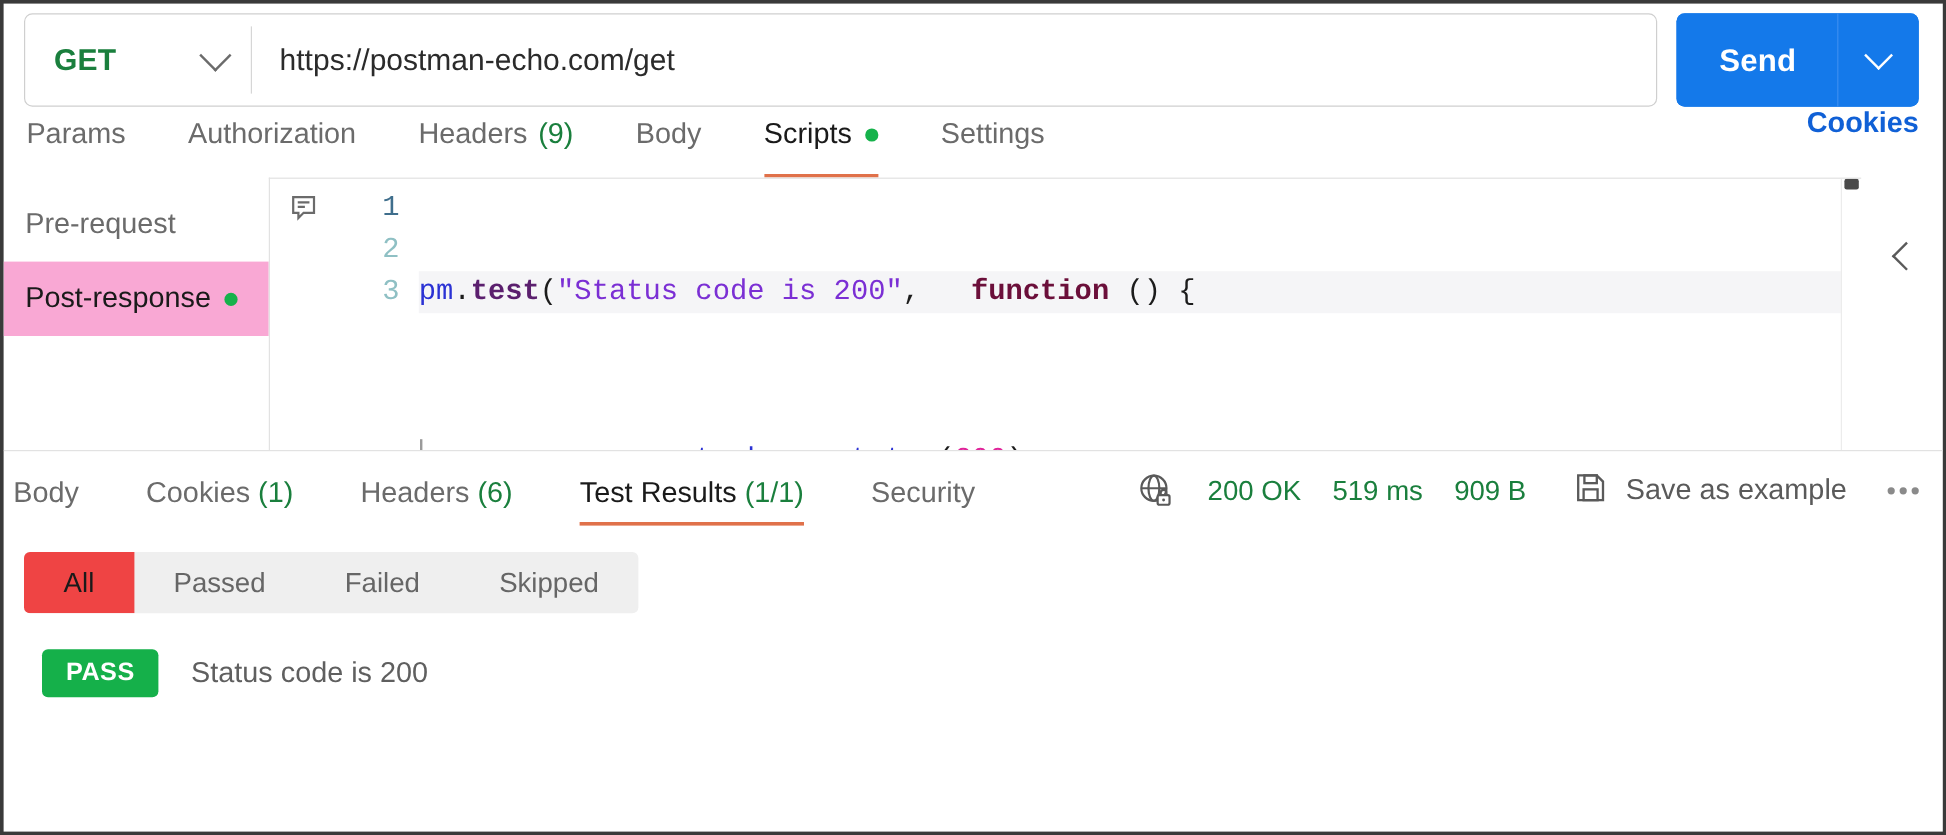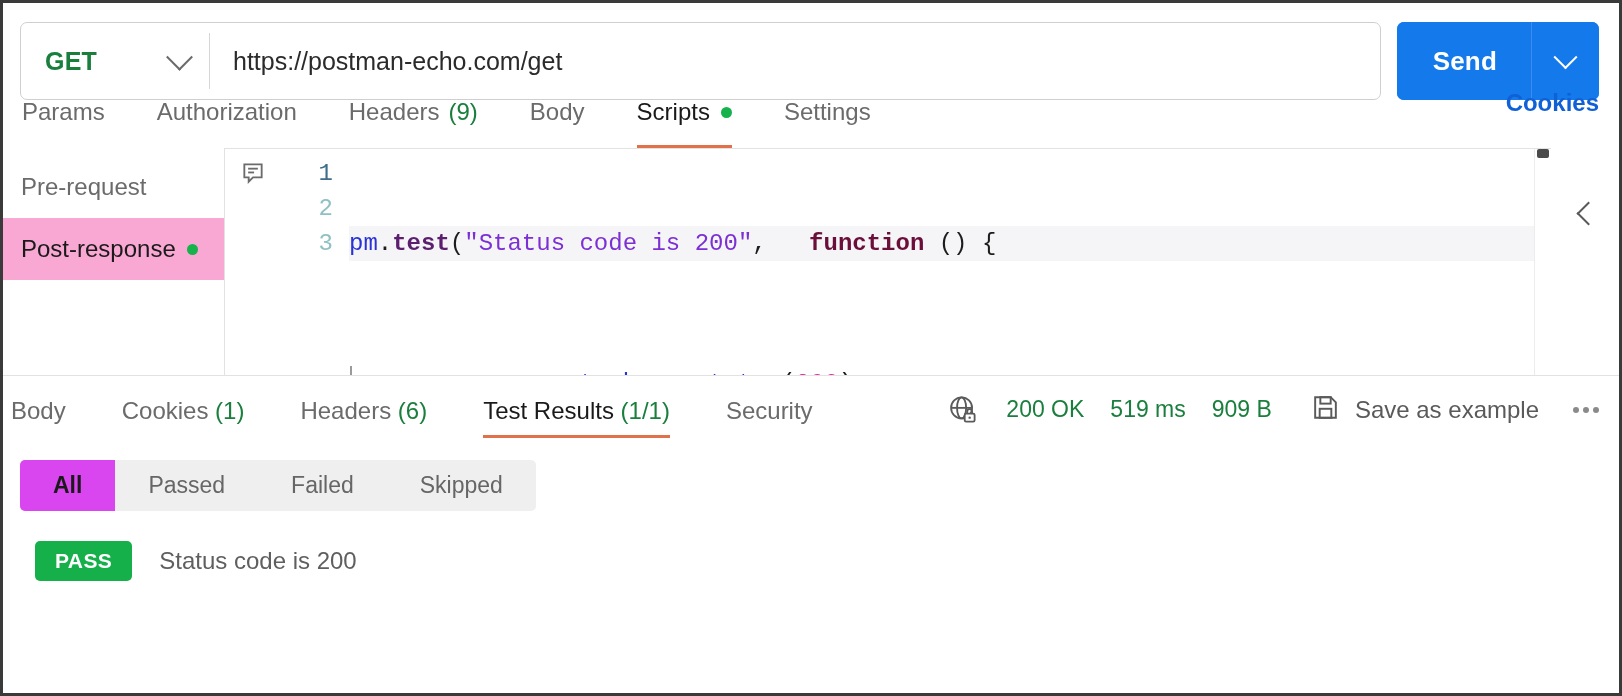--- a/index.html
+++ b/index.html
@@ -18,21 +18,21 @@
     height: 696px;
     box-sizing: border-box;
     border: 3px solid #3a3a3a;
     background: #ffffff;
     overflow: hidden;
   }
 
   
   .url-row {
     display: flex;
-    align-items: flex-start;
+    align-items: flex-end;
     padding: 19px 20px 0 17px;
     height: 86px;
     box-sizing: border-box;
   }
   .url-box {
     flex: 1;
     height: 78px;
     border: 1px solid #cfcfcf;
     border-radius: 7px;
     display: flex;
@@ -337,21 +337,21 @@
     height: 51px;
   }
   .fpill {
     display: flex; align-items: center;
     padding: 0 33px;
     font-size: 23px;
     color: #666;
     cursor: pointer;
     height: 100%;
   }
-  .fpill.active { background: #d946ef; color: #1a1a1a; font-weight: bold; }
+  .fpill.active { background: #ef4444; color: #1a1a1a; }
 
   
   .result-row {
     display: flex;
     align-items: center;
     margin: 30px 0 0 32px;
   }
   .pass-badge {
     background: #15b04a;
     color: #fff;

